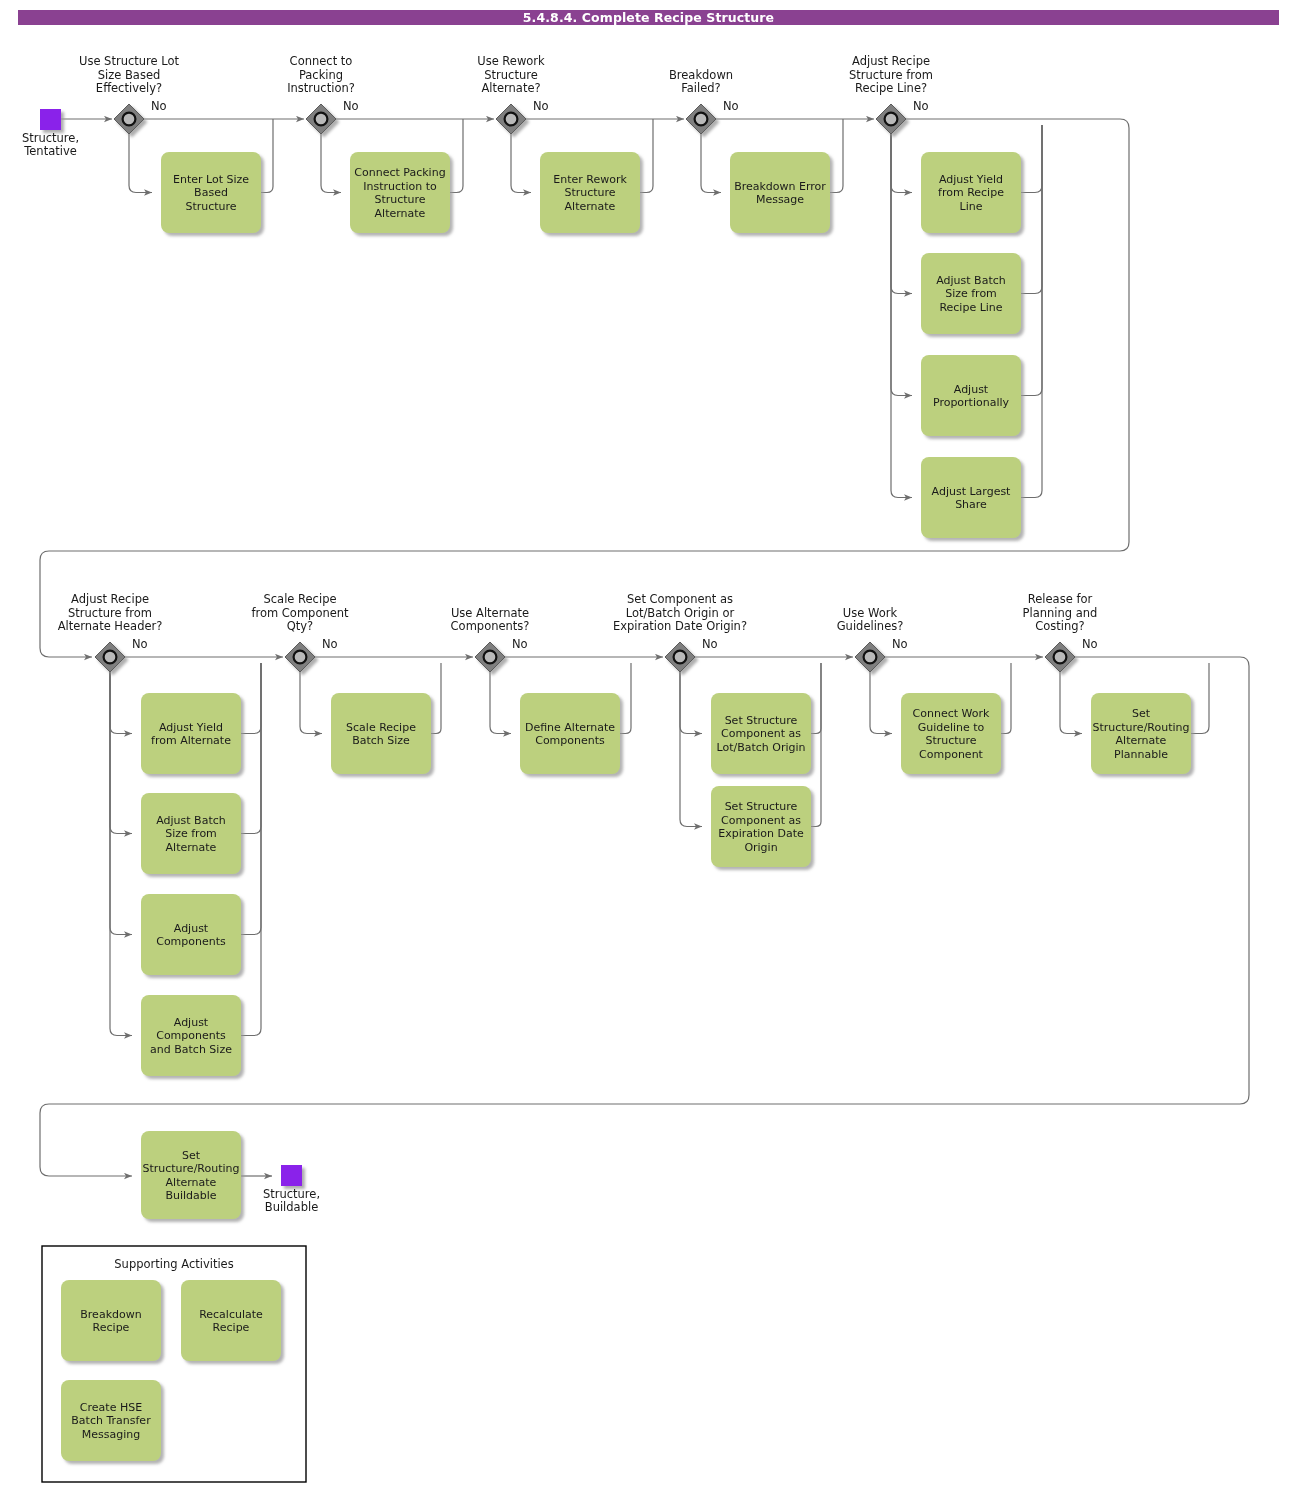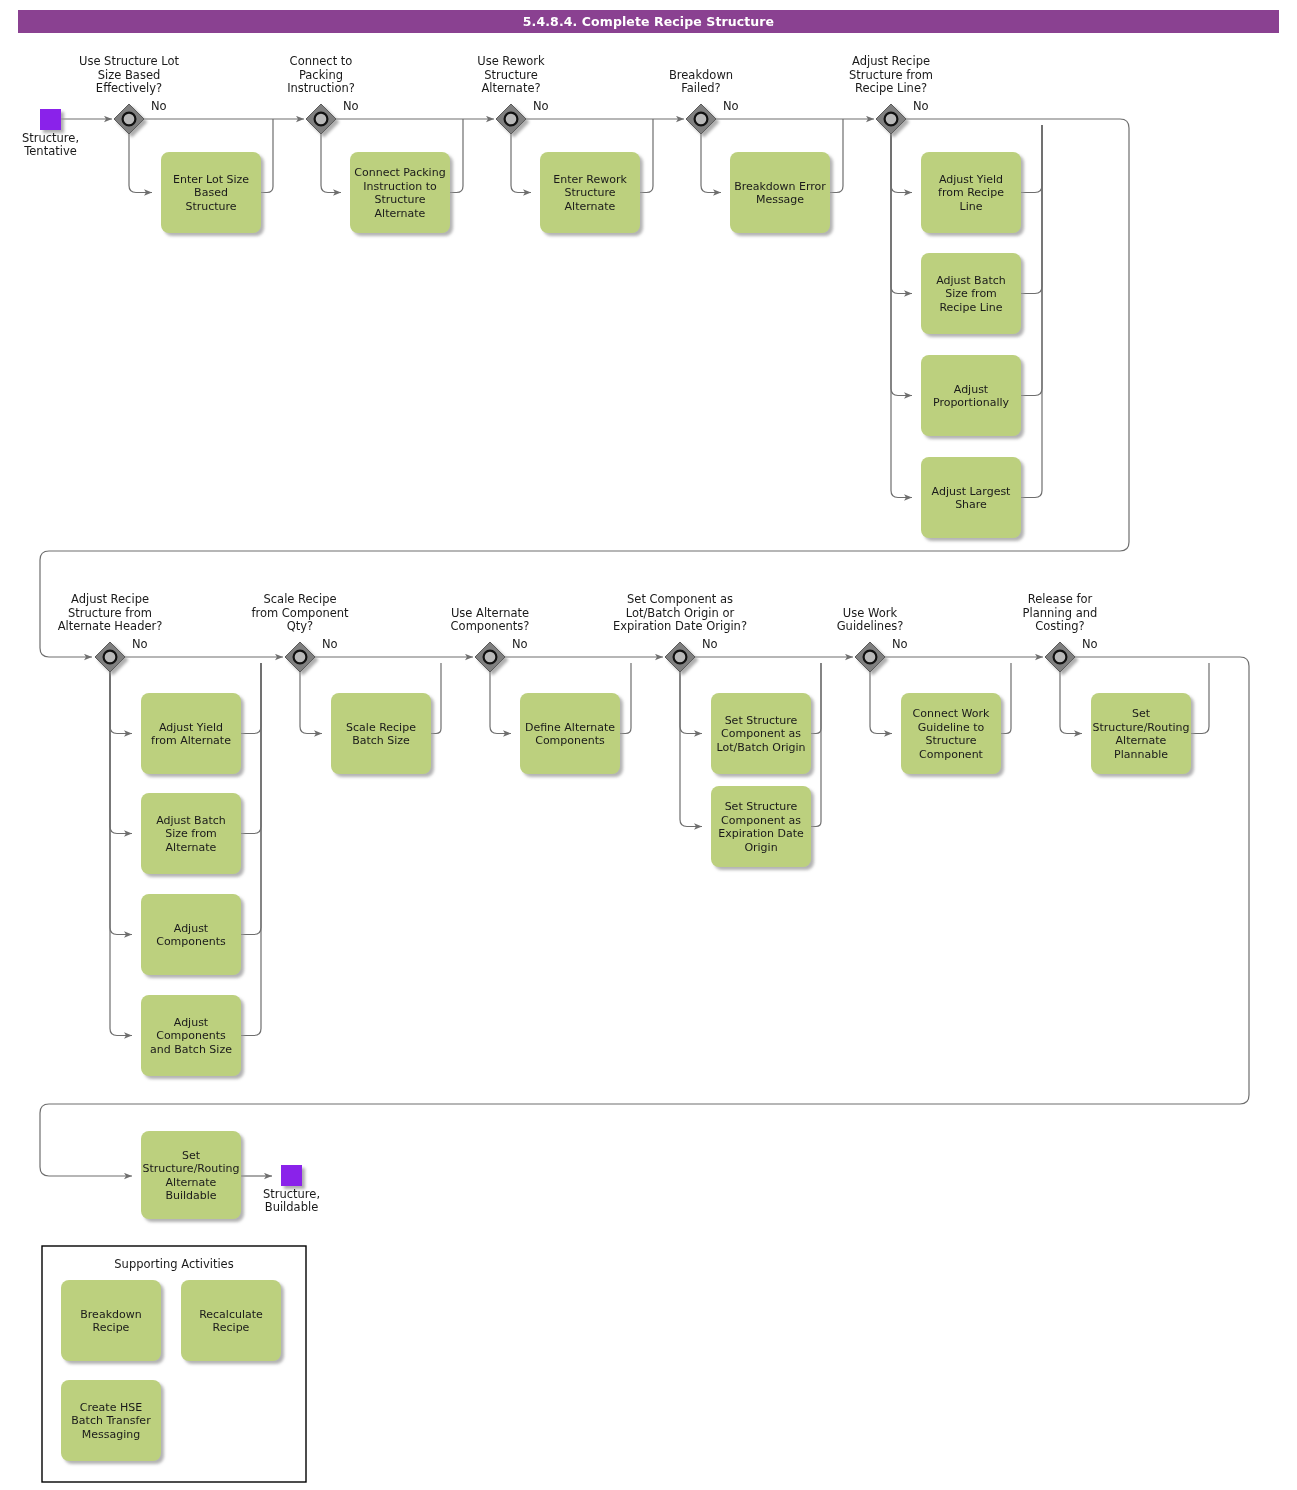--- a/index.html
+++ b/index.html
@@ -1,18 +1,18 @@
 <!DOCTYPE html>
 <html><head>
 <meta charset="utf-8">
 <style>
   html,body{margin:0;padding:0;background:#ffffff;}
   body{width:1297px;height:1490px;font-family:"DejaVu Sans",sans-serif;}
   #root{position:relative;width:1297px;height:1490px;overflow:hidden;background:#fff;}
-  .titlebar{position:absolute;left:18px;top:10px;width:1261px;height:23px;
+  .titlebar{position:absolute;left:18px;top:10px;width:1261px;height:15px;
     background:#8A4191;color:#ffffff;font-size:12.5px;font-weight:bold;
     display:flex;align-items:center;justify-content:center;
     font-family:"DejaVu Sans",sans-serif;letter-spacing:.1px;}
   svg.canvas{position:absolute;left:0;top:0;width:1297px;height:1490px;}
   .tasktext,.labeltext,.gwtext,.evttext,.boxtitle{
     font-family:"DejaVu Sans",sans-serif;fill:#1a1a1a;}
   .tasktext{font-size:11px;}
   .gwtext{font-size:11.5px;}
   .labeltext{font-size:11.5px;}
   .evttext{font-size:11.5px;}

